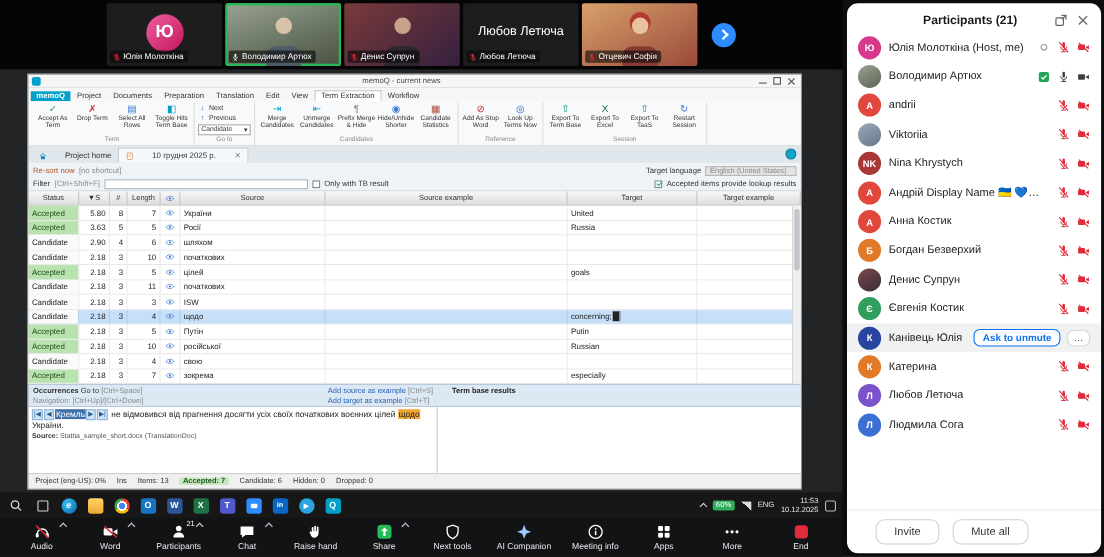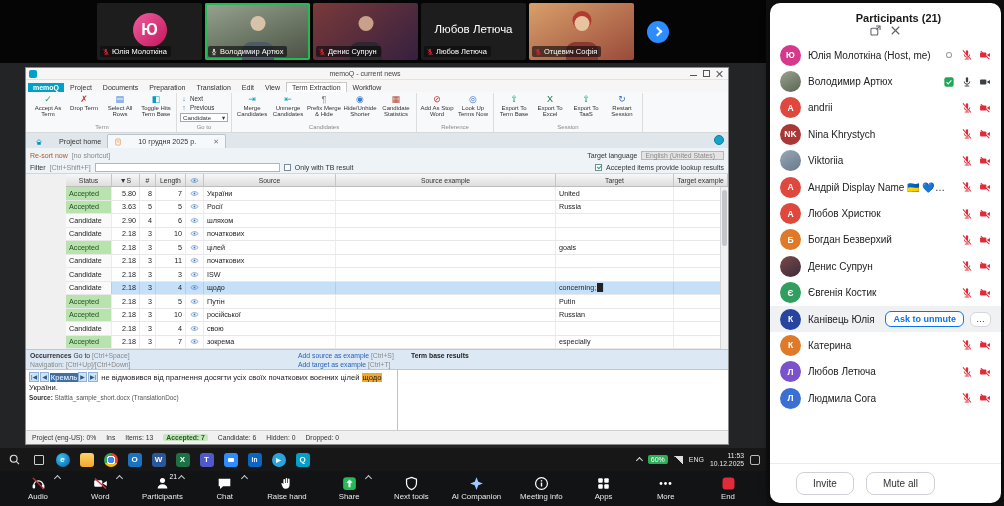--- a/index.html
+++ b/index.html
@@ -88,21 +88,21 @@
   .hint { color:#8a8a8a; }
   .finput { width:185px; height:9px; background:#fff; border:1px solid #aab8c4; }
   .cbx { width:7px; height:7px; border:1px solid #7a8a98; background:#fff; display:inline-block;
          position:relative; flex:none; }
   .cbx.ck::after { content:""; position:absolute; left:1px; top:0px; width:4px; height:2px;
                    border-left:1px solid #2a6; border-bottom:1px solid #2a6; transform:rotate(-45deg); }
   .spacer { flex:1; }
   .tl-box { background:#e4e4e4; border:1px solid #b8b8b8; color:#8a8a8a; padding:0 8px 0 3px; font-size:6.8px; }
 
   
-  .mq-table { position:relative; flex:none;margin-left:40px; }
+  .mq-table { position:relative; flex:none; }
   .mq-thead,.mq-row { display:grid; grid-template-columns:46px 28px 16px 30px 18px 132px 220px 118px 1fr; }
   .mq-thead { height:13px; background:linear-gradient(#f7f7f7,#dedede); border-bottom:1px solid #bdbdbd; }
   .mq-thead span { font-size:6.8px; color:#333; display:flex; align-items:center; justify-content:center;
                    border-right:1px solid #c6c6c6; overflow:hidden; }
   .mq-row { height:13.5px; background:#fff; border-bottom:1px solid #e8e8e8; }
   .mq-row span { font-size:7.2px; display:flex; align-items:center; padding:0 3px;
                  border-right:1px solid #ececec; overflow:hidden; white-space:nowrap; }
   .mq-row .num { justify-content:flex-end; }
   .mq-row .ctr { justify-content:center; }
   .st-acc { background:#b9e3ae; color:#1d4d1d; }
@@ -178,21 +178,21 @@
   .zic { height:15px; display:flex; align-items:center; }
   .zlabel { font-size:7.8px; color:#e8eaed; white-space:nowrap; }
   .zchev { position:absolute; top:4px; right:0px; width:5px; height:5px;
            border-left:1.3px solid #c8cbd0; border-top:1.3px solid #c8cbd0; transform:rotate(45deg); }
   .zbadge { position:absolute; top:1px; left:50%; margin-left:7px; font-size:6.8px; color:#fff; }
 
   
   #panel { position:absolute; top:3px; right:3px; width:231px; height:500px; background:#fff;
            border-radius:10px; display:flex; flex-direction:column; overflow:hidden;
            box-shadow:0 0 10px rgba(0,0,0,.6); }
-  .p-header { display:flex; align-items:center; padding:9px 10px 5px;flex-direction:column; }
+  .p-header { display:flex; align-items:center; padding:9px 10px 5px; }
   .p-title { flex:1; text-align:center; font-size:11px; font-weight:bold; color:#1a1a1a; padding-left:26px; }
   .p-hicons { display:flex; gap:7px; color:#5f6368; align-items:center; }
   .p-search { margin:3px 8px 5px; height:24px; background:#f6f6f8; border:1px solid #e2e2e6;
               border-radius:6px; display:flex; align-items:center; padding:0 6px; gap:4px; color:#8a8f98; }
   .p-search input { border:none; background:transparent; outline:none; width:100%; font-size:10px;
                     color:#333; font-family:"Liberation Sans", sans-serif; }
   .p-list { flex:1; overflow:hidden; }
   .p-row { display:flex; align-items:center; gap:7px; padding:0 10px; height:26.4px; }
   .p-row.hover { background:#f0f1f3; }
   .p-avatar { width:21px; height:21px; border-radius:50%; color:#fff; font-size:8.5px; font-weight:bold;
@@ -1004,44 +1004,44 @@
             <span>
               <svg width="12" height="12" viewBox="0 0 16 16" style="display:block">
                 <rect x="1.4" y="4.6" width="8.4" height="6.8" rx="1.3" fill="#e02b3a"></rect>
                 <path d="M10.3 8l4.3-2.6v5.2z" fill="#e02b3a"></path>
                 <line x1="2.4" y1="2.8" x2="13.8" y2="13.4" stroke="#e02b3a" stroke-width="1.4"></line>
               </svg>
             </span>
           </span>
         </div>
         <div class="p-row">
-          <span class="p-avatar " style="background:#a73836">NK</span>
-          <span class="p-name">Nina Khrystych</span>
+          <span class="p-avatar pa-photo-gray"></span>
+          <span class="p-name">Viktoriia</span>
           <span class="p-icons">
             <span>
               <svg width="12" height="12" viewBox="0 0 16 16" style="display:block">
                 <rect x="6.5" y="1.6" width="3" height="7" rx="1.5" fill="#e02b3a"></rect>
                 <path d="M4.3 7.2a3.7 3.7 0 0 0 7.4 0" fill="none" stroke="#e02b3a" stroke-width="1.2"></path>
                 <line x1="8" y1="11" x2="8" y2="13.2" stroke="#e02b3a" stroke-width="1.2"></line>
                 <line x1="5" y1="13.4" x2="11" y2="13.4" stroke="#e02b3a" stroke-width="1.2"></line>
                 <line x1="2.6" y1="1.8" x2="13.4" y2="14" stroke="#e02b3a" stroke-width="1.4"></line>
               </svg>
             </span>
             <span>
               <svg width="12" height="12" viewBox="0 0 16 16" style="display:block">
                 <rect x="1.4" y="4.6" width="8.4" height="6.8" rx="1.3" fill="#e02b3a"></rect>
                 <path d="M10.3 8l4.3-2.6v5.2z" fill="#e02b3a"></path>
                 <line x1="2.4" y1="2.8" x2="13.8" y2="13.4" stroke="#e02b3a" stroke-width="1.4"></line>
               </svg>
             </span>
           </span>
         </div>
         <div class="p-row">
-          <span class="p-avatar pa-photo-gray"></span>
-          <span class="p-name">Viktoriia</span>
+          <span class="p-avatar " style="background:#a73836">NK</span>
+          <span class="p-name">Nina Khrystych</span>
           <span class="p-icons">
             <span>
               <svg width="12" height="12" viewBox="0 0 16 16" style="display:block">
                 <rect x="6.5" y="1.6" width="3" height="7" rx="1.5" fill="#e02b3a"></rect>
                 <path d="M4.3 7.2a3.7 3.7 0 0 0 7.4 0" fill="none" stroke="#e02b3a" stroke-width="1.2"></path>
                 <line x1="8" y1="11" x2="8" y2="13.2" stroke="#e02b3a" stroke-width="1.2"></line>
                 <line x1="5" y1="13.4" x2="11" y2="13.4" stroke="#e02b3a" stroke-width="1.2"></line>
                 <line x1="2.6" y1="1.8" x2="13.4" y2="14" stroke="#e02b3a" stroke-width="1.4"></line>
               </svg>
             </span>
@@ -1071,21 +1071,21 @@
               <svg width="12" height="12" viewBox="0 0 16 16" style="display:block">
                 <rect x="1.4" y="4.6" width="8.4" height="6.8" rx="1.3" fill="#e02b3a"></rect>
                 <path d="M10.3 8l4.3-2.6v5.2z" fill="#e02b3a"></path>
                 <line x1="2.4" y1="2.8" x2="13.8" y2="13.4" stroke="#e02b3a" stroke-width="1.4"></line>
               </svg>
             </span>
           </span>
         </div>
         <div class="p-row">
           <span class="p-avatar " style="background:#e0483e">A</span>
-          <span class="p-name">Любов Христюк</span>
+          <span class="p-name">Анна Костик</span>
           <span class="p-icons">
             <span>
               <svg width="12" height="12" viewBox="0 0 16 16" style="display:block">
                 <rect x="6.5" y="1.6" width="3" height="7" rx="1.5" fill="#e02b3a"></rect>
                 <path d="M4.3 7.2a3.7 3.7 0 0 0 7.4 0" fill="none" stroke="#e02b3a" stroke-width="1.2"></path>
                 <line x1="8" y1="11" x2="8" y2="13.2" stroke="#e02b3a" stroke-width="1.2"></line>
                 <line x1="5" y1="13.4" x2="11" y2="13.4" stroke="#e02b3a" stroke-width="1.2"></line>
                 <line x1="2.6" y1="1.8" x2="13.4" y2="14" stroke="#e02b3a" stroke-width="1.4"></line>
               </svg>
             </span>

